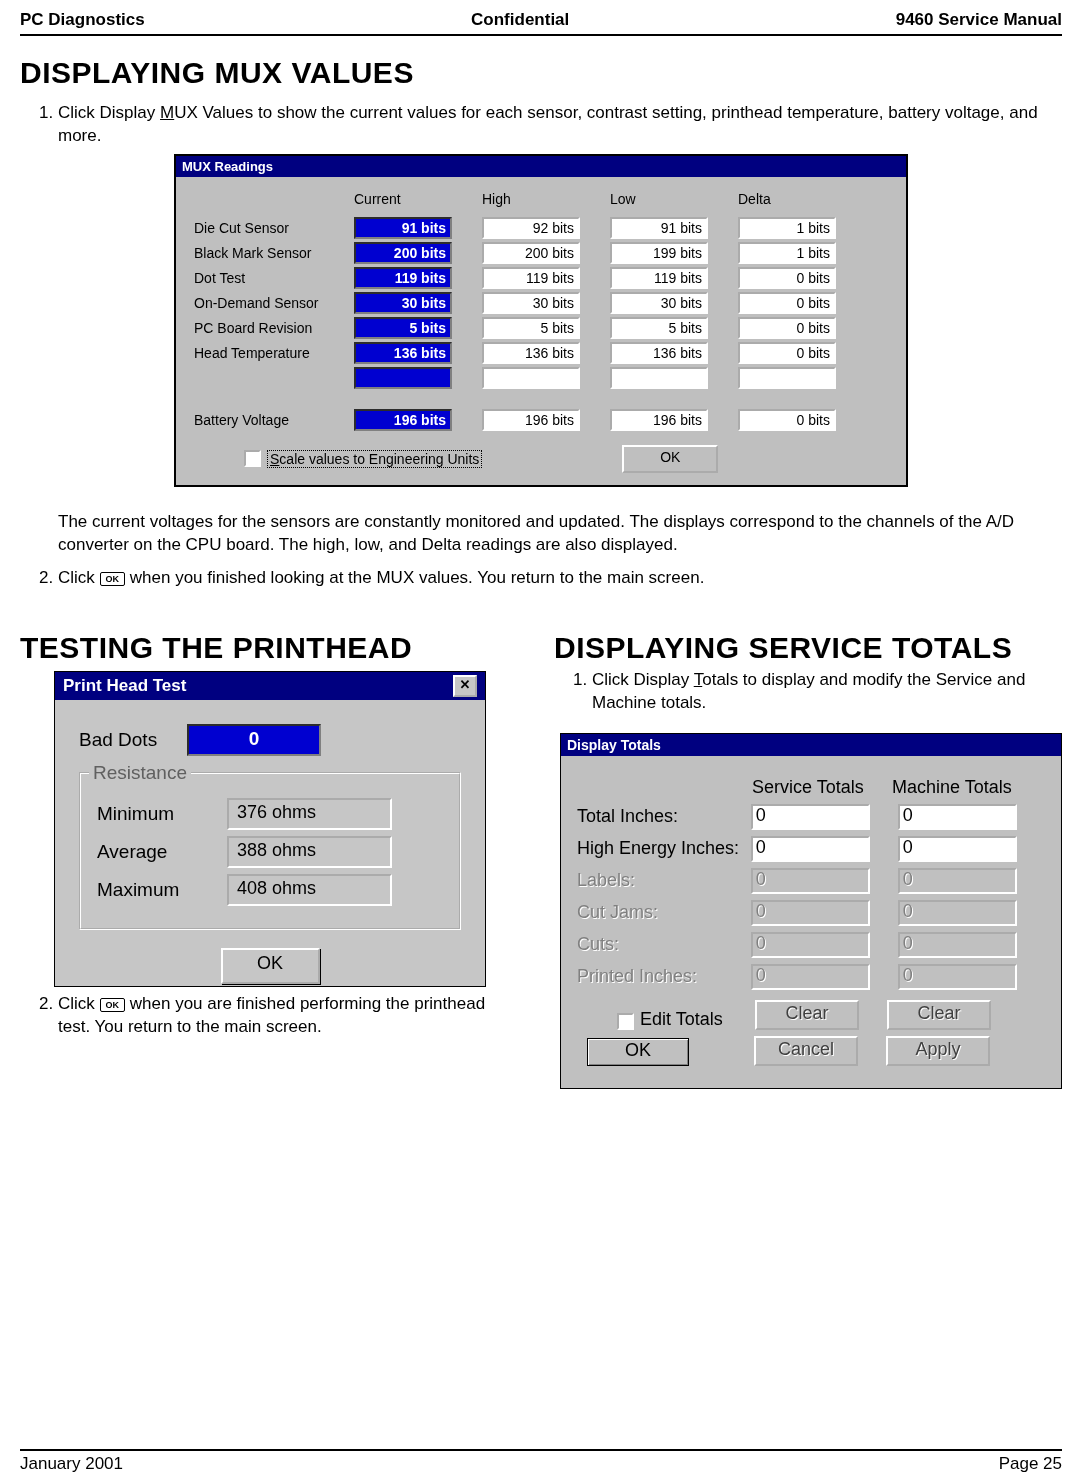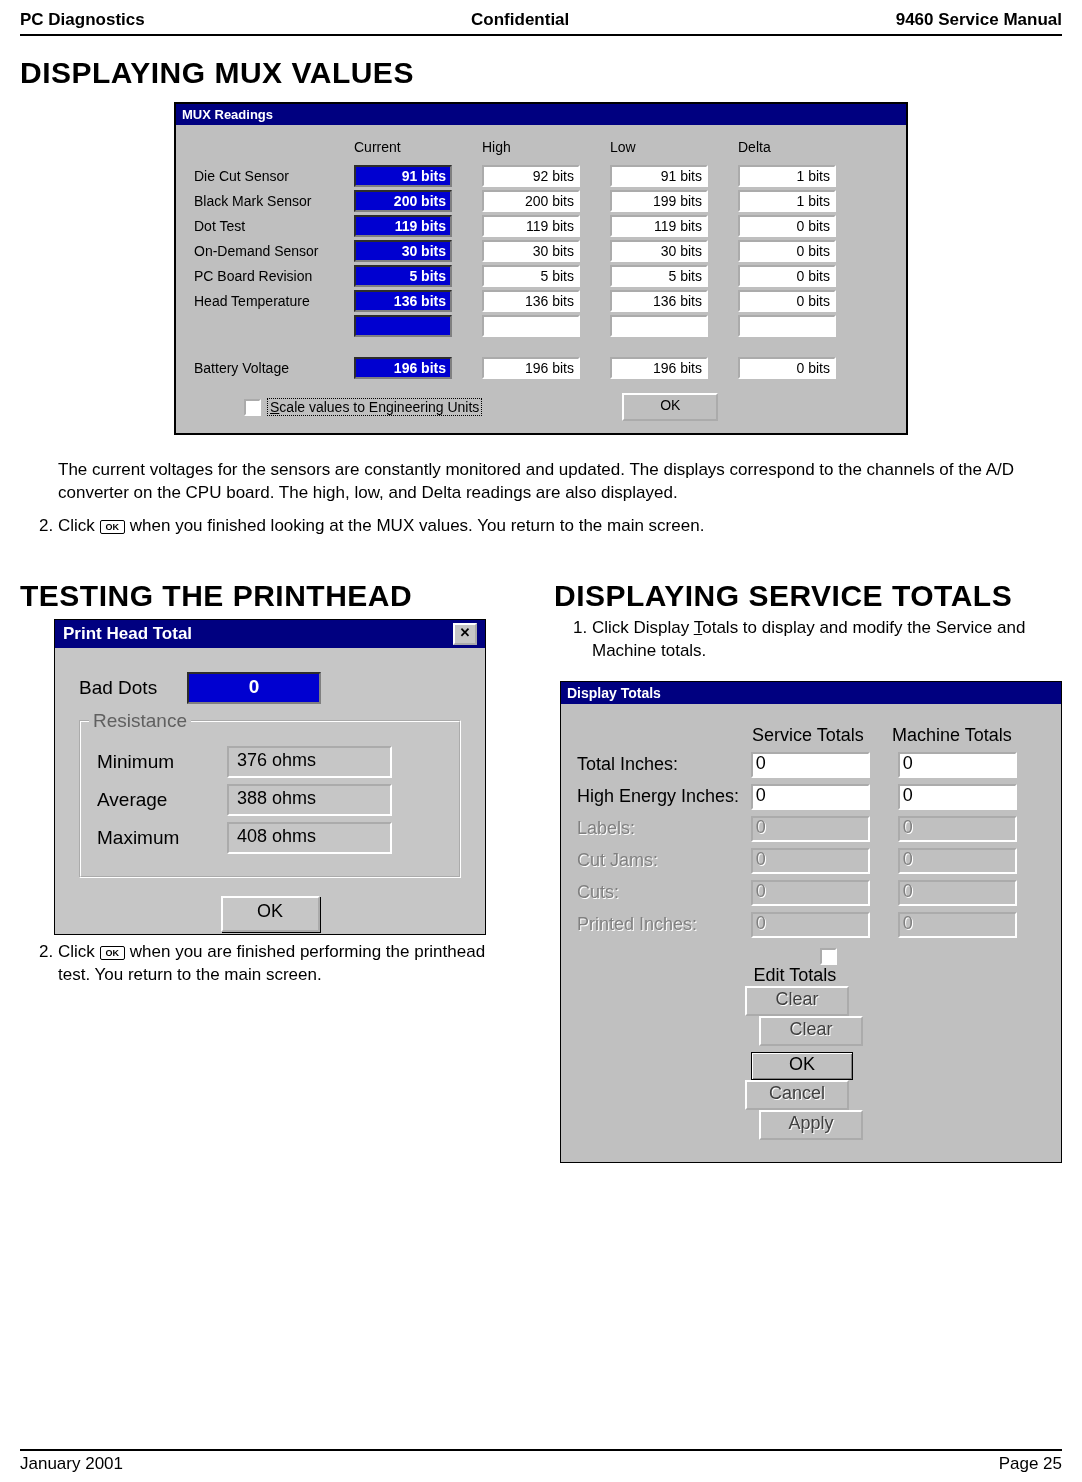--- a/index.html
+++ b/index.html
@@ -49,38 +49,41 @@
   .dt .titlebar{font-size:14px;font-weight:bold;}
   .dt-body{padding:21px 16px 16px 16px;font-size:18px;}
   .dt-hdr{display:flex;}
   .dt-hdr .sp{width:175px;}
   .dt-hdr div{width:140px;text-align:left;}
   .dt-row{display:flex;align-items:center;margin:6px 0;}
   .dt-row .l{width:175px;}
   .dt-row .l.dis{color:#808080;text-shadow:1px 1px 0 #fff;}
   .dt-in{width:110px;height:22px;border:2px inset #fff;background:#fff;margin-right:28px;padding:0 3px;line-height:18px;}
   .dt-in.dis{background:#c0c0c0;color:#808080;text-shadow:1px 1px 0 #fff;}
-  .dt-foot1{display:flex;align-items:center;margin:10px 0 6px 0;flex-direction:column;}
+  .dt-foot1{display:flex;align-items:flex-end;margin:10px 0 6px 0;}
   .dt-chk{width:13px;height:13px;border:2px inset #fff;background:#fff;margin:0 6px 0 40px;}
   .dt-btn{width:100px;height:26px;border:2px outset #fff;background:#c0c0c0;text-align:center;line-height:22px;margin-right:28px;}
   .dt-btn.dis{color:#404040;text-shadow:1px 1px 0 #fff;}
   .dt-btn.ok{border:1px solid #000;box-shadow:inset 1px 1px 0 #fff,inset -1px -1px 0 #808080;}
   .foot{position:absolute;bottom:8px;left:20px;right:20px;border-top:2px solid #000;display:flex;justify-content:space-between;font-size:17px;padding-top:3px;}
 </style>
 </head>
 <body>
 
 <div class="page">
   <div class="hdr top-rule">
     <span>PC Diagnostics</span>
     <span>Confidential</span>
     <span>9460 Service Manual</span>
   </div>
 
   <div class="h1">DISPLAYING MUX VALUES</div>
+  <ol>
+    <li><span>Click Display </span><span class="u">M</span><span>UX Values to show the current values for each sensor, contrast setting, printhead temperature, battery voltage, and more.</span></li>
+  </ol>
 
   <div class="win">
     <div class="titlebar">MUX Readings</div>
     <div class="mux-body">
       <div class="mux-hdr">
         <div class="lblcol"></div>
         <div style="width:128px">Current</div>
         <div style="width:128px">High</div>
         <div style="width:128px">Low</div>
         <div style="width:110px">Delta</div>
@@ -153,21 +156,21 @@
   <div class="indent-p">The current voltages for the sensors are constantly monitored and updated.  The displays correspond to the channels of the A/D converter on the CPU board. The high, low, and Delta readings are also displayed.</div>
   <ol start="2">
     <li><span>Click </span><span class="btn-inline">OK</span><span> when you finished looking at the MUX values.  You return to the main screen.</span></li>
   </ol>
 
   <div class="cols">
     <div class="col">
       <div class="h1b">TESTING THE PRINTHEAD</div>
       <div class="pht">
         <div class="titlebar">
-          <span>Print Head Total</span>
+          <span>Print Head Test</span>
           <span class="xbtn">✕</span>
         </div>
         <div class="pht-body">
           <div class="pht-row">
             <span>Bad Dots</span>
             <div class="pht-val">0</div>
           </div>
           <div class="fieldset">
             <div class="legend">Resistance</div>
             <div class="res-row">

